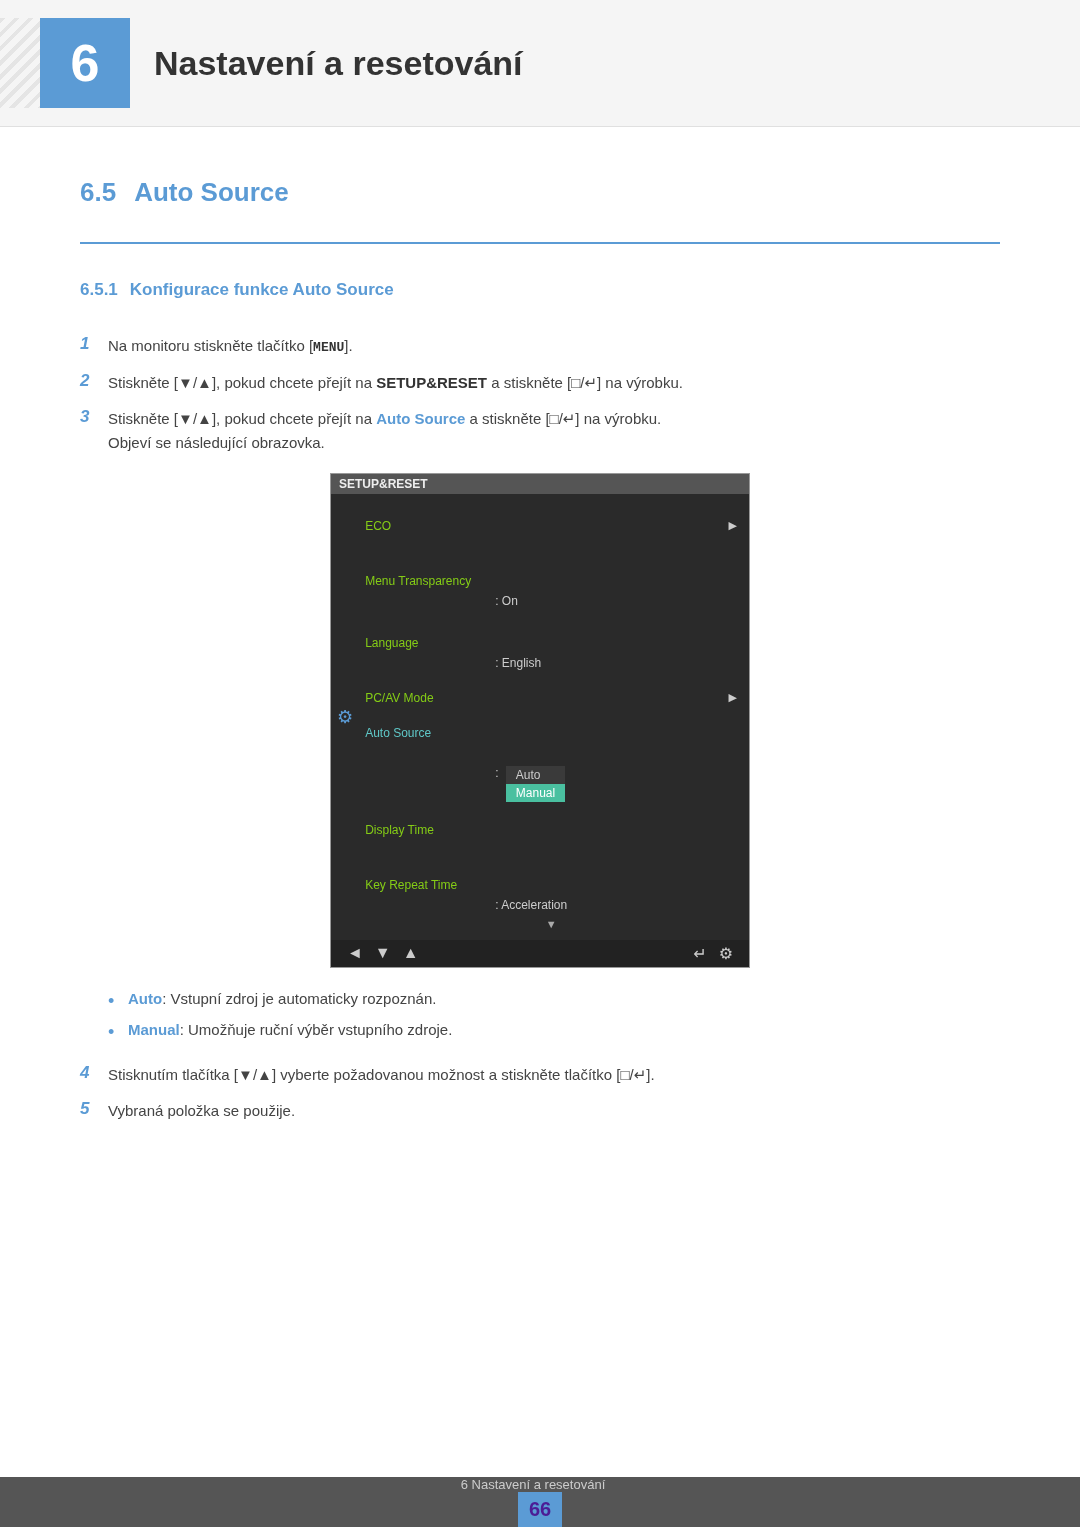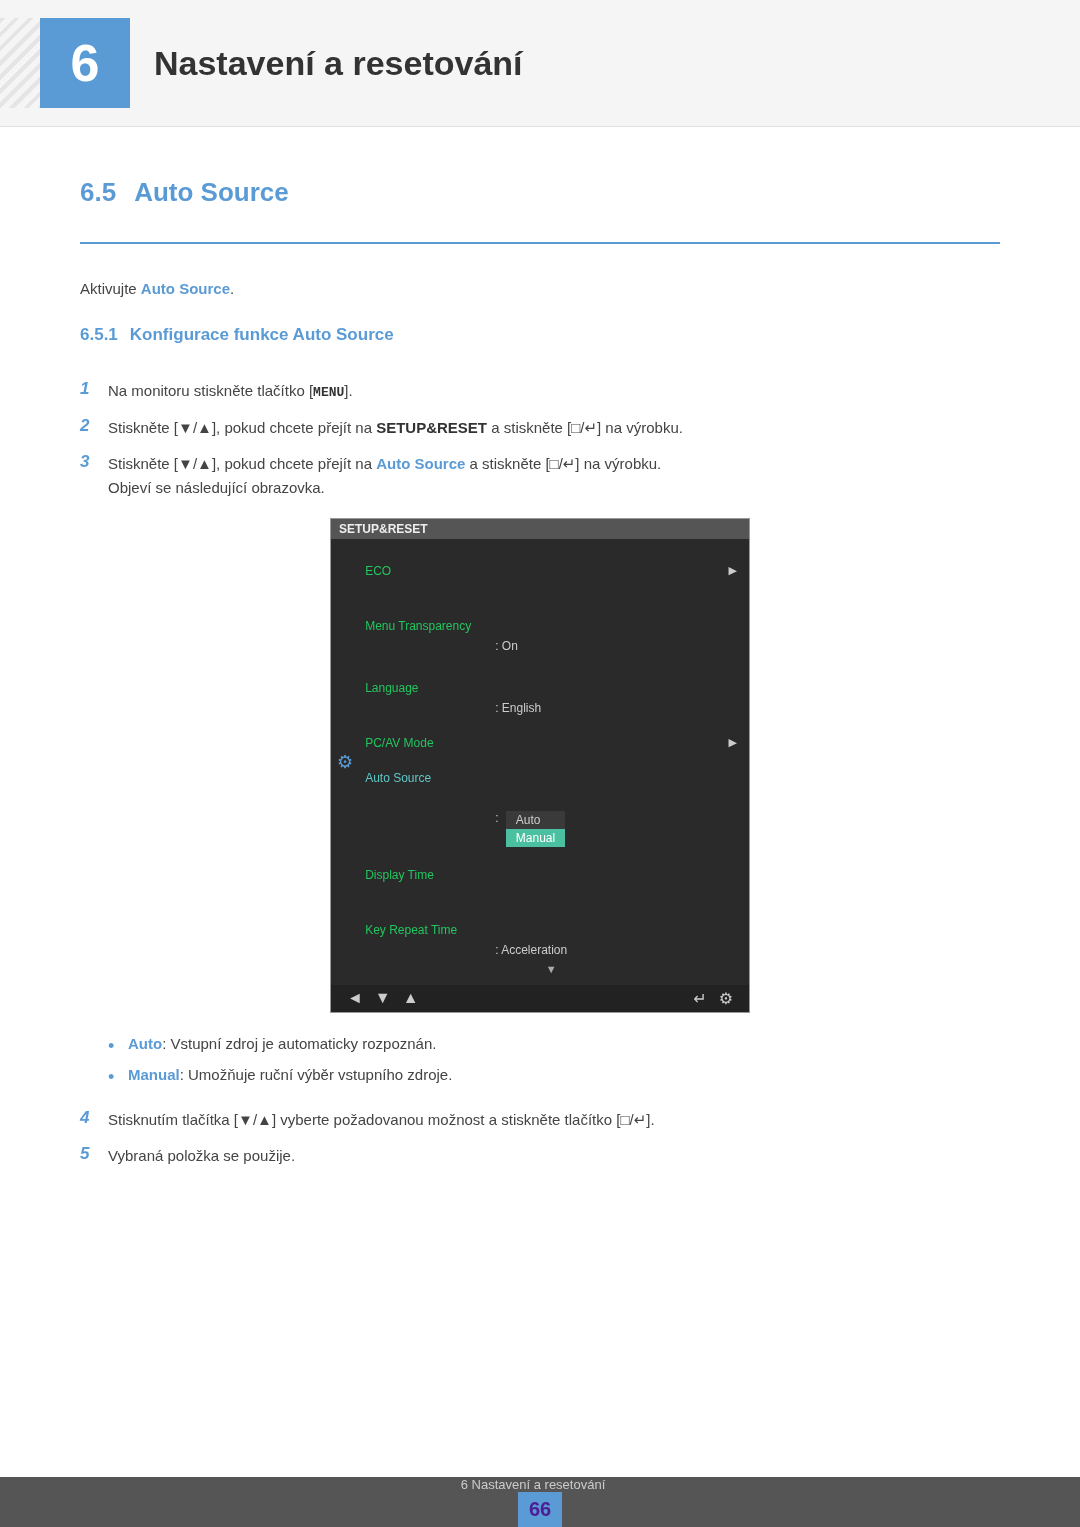--- a/index.html
+++ b/index.html
@@ -191,21 +191,21 @@
     .monitor-row {
       display: flex;
       align-items: center;
       padding: 4px 6px;
       color: #ccc;
       font-size: 12px;
     }
 
     .monitor-row-label {
       min-width: 130px;
-      color: #22c55e;
+      color: #84cc16;
     }
 
     .monitor-row-label.active {
       color: #5fc8c8;
     }
 
     .monitor-row-value {
       color: #ccc;
       flex: 1;
       margin-top: 40px;
@@ -324,23 +324,20 @@
 
 <div class="content">
 
   <div style="display:flex; align-items:baseline; gap:18px; margin-bottom:10px;">
     <span class="section-heading">6.5</span>
     <span class="section-heading">Auto Source</span>
   </div>
 
   <div class="divider-line"></div>
 
-  <p class="intro-text">
-    <span>Aktivujte </span><strong>Auto Source</strong><span>.</span>
-  </p>
 
   <div style="display:flex; align-items:flex-end; gap:12px; margin-bottom:16px;">
     <span class="subsection-heading">6.5.1</span>
     <span class="subsection-heading">Konfigurace funkce Auto Source</span>
   </div>
 
   <ol class="steps-list">
 
     <li class="step-item">
       <span class="step-num">1</span>

